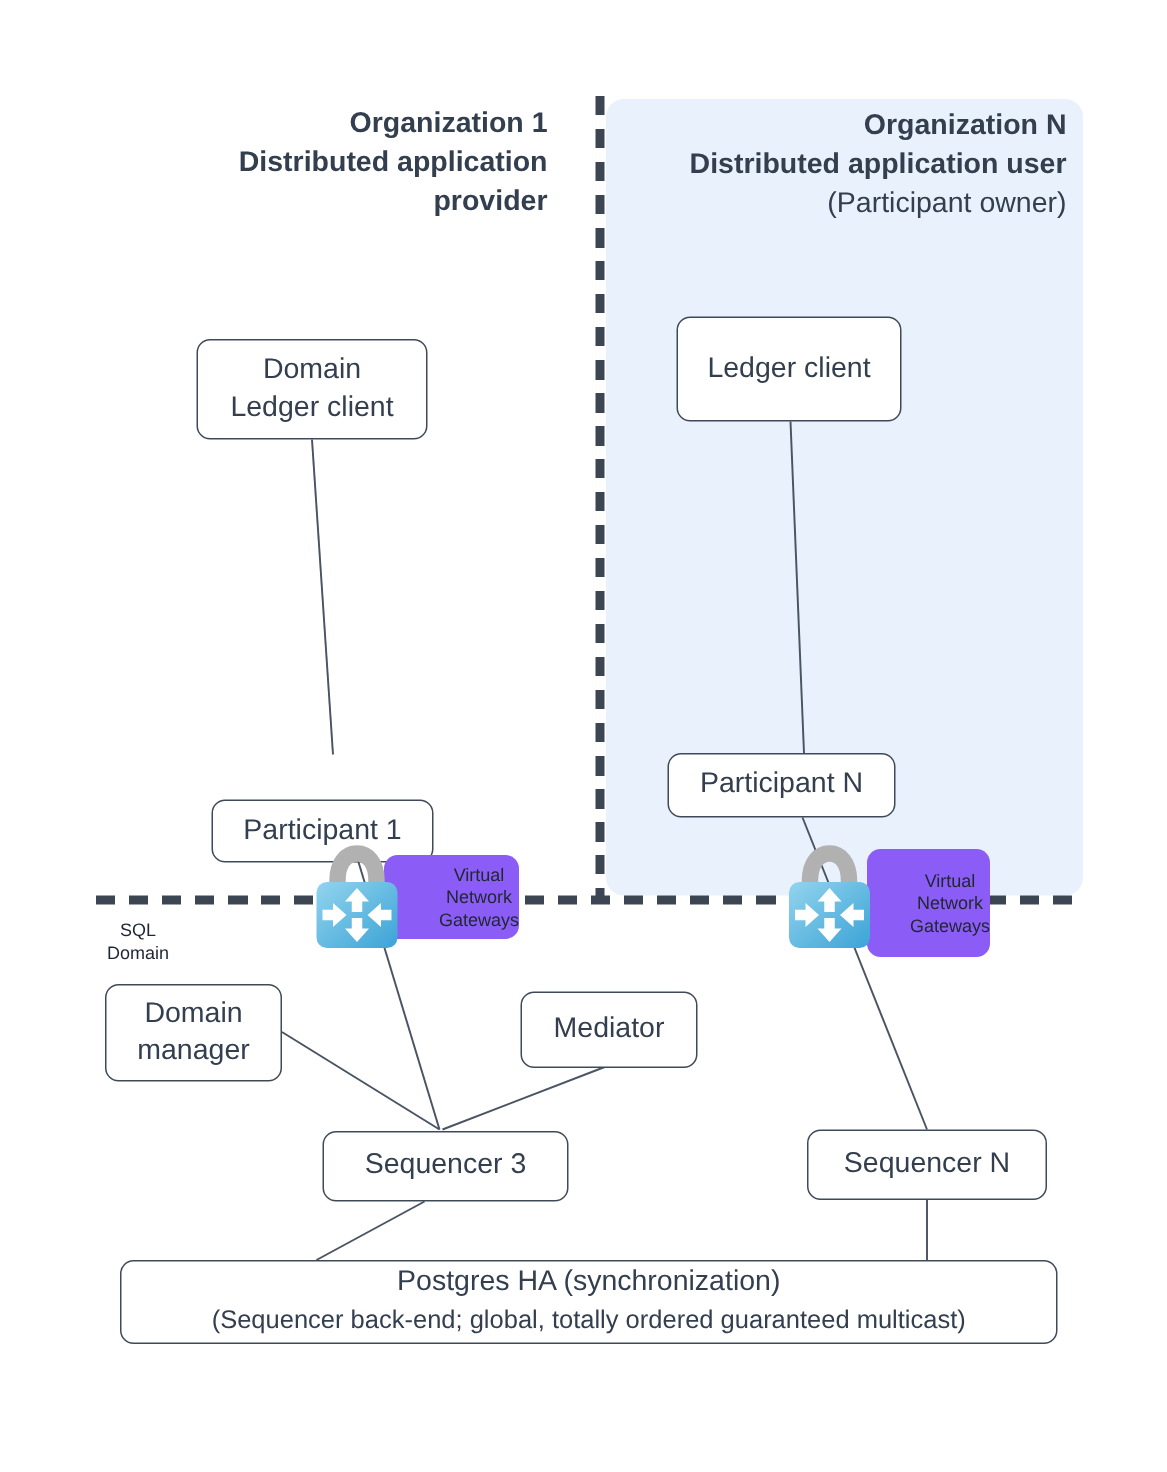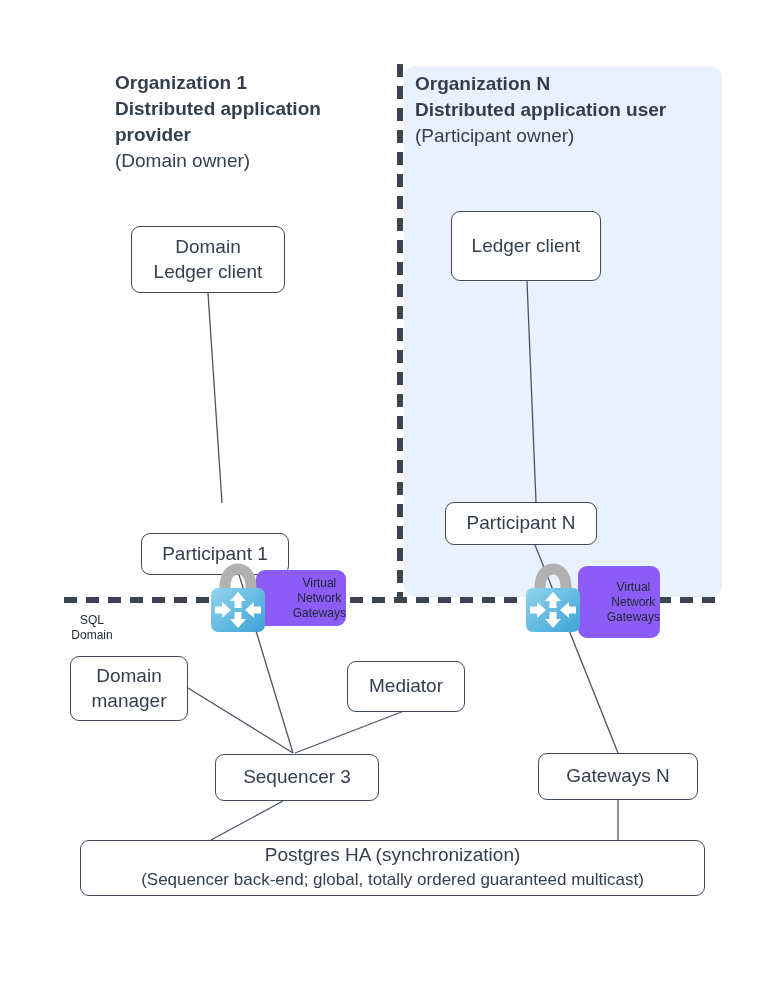--- a/index.html
+++ b/index.html
@@ -12,21 +12,21 @@
     background:#e9f1fc;border-radius:12px;z-index:0;
   }
   .dash-v{
     width:6px;z-index:2;
     background:repeating-linear-gradient(to bottom,#3c4653 0 13px,transparent 13px 22px);
   }
   .dash-h{
     height:6px;z-index:2;
     background:repeating-linear-gradient(to right,#3c4653 0 13px,transparent 13px 22px);
   }
-  .org-head{z-index:3;text-align:left;}
+  .org-head{z-index:3;text-align:right;}
   .org-title{font-size:19px;line-height:26px;font-weight:bold;white-space:pre-line;}
   .org-sub{font-size:19px;line-height:26px;white-space:pre-line;}
   .node{
     background:#ffffff;border:1.5px solid #3f4a59;border-radius:9px;
     display:flex;align-items:center;justify-content:center;text-align:center;
     font-size:19px;line-height:1.28;white-space:pre-line;z-index:3;box-sizing:border-box;
   }
   .node .sub{font-size:17px;line-height:1.5;white-space:pre-line;}
   .postgres-inner{display:flex;flex-direction:column;align-items:center;justify-content:center;}
   .connectors{z-index:1;left:0;top:0;}
@@ -57,21 +57,20 @@
       <line x1="618" y1="800" x2="618" y2="840"></line>
     </g>
   </svg>
 
   <div class="abs dash-v" style="left:397px;top:64px;height:537px;"></div>
   <div class="abs dash-h" style="left:64px;top:597px;width:652px;"></div>
 
   <div class="abs org-head" style="left:115px;top:70px;width:250px;">
     <div class="org-title">Organization 1
 Distributed application provider</div>
-    <div class="org-sub">(Domain owner)</div>
   </div>
 
   <div class="abs org-head" style="left:415px;top:71px;width:296px;">
     <div class="org-title">Organization N
 Distributed application user</div>
     <div class="org-sub">(Participant owner)</div>
   </div>
 
   <div class="abs node" style="left:131px;top:226px;width:154px;height:67px;">
     <span>Domain
@@ -97,21 +96,21 @@
 
   <div class="abs node" style="left:347px;top:661px;width:118px;height:51px;">
     <span>Mediator</span>
   </div>
 
   <div class="abs node" style="left:215px;top:754px;width:164px;height:47px;">
     <span>Sequencer 3</span>
   </div>
 
   <div class="abs node" style="left:538px;top:753px;width:160px;height:47px;">
-    <span>Gateways N</span>
+    <span>Sequencer N</span>
   </div>
 
   <div class="abs node postgres-inner" style="left:80px;top:840px;width:625px;height:56px;">
     <span>Postgres HA (synchronization)</span>
     <span class="sub">(Sequencer back-end; global, totally ordered guaranteed multicast)</span>
   </div>
 
   <div class="abs sql-label" style="left:60px;top:613px;width:64px;">SQL
 Domain</div>
 

